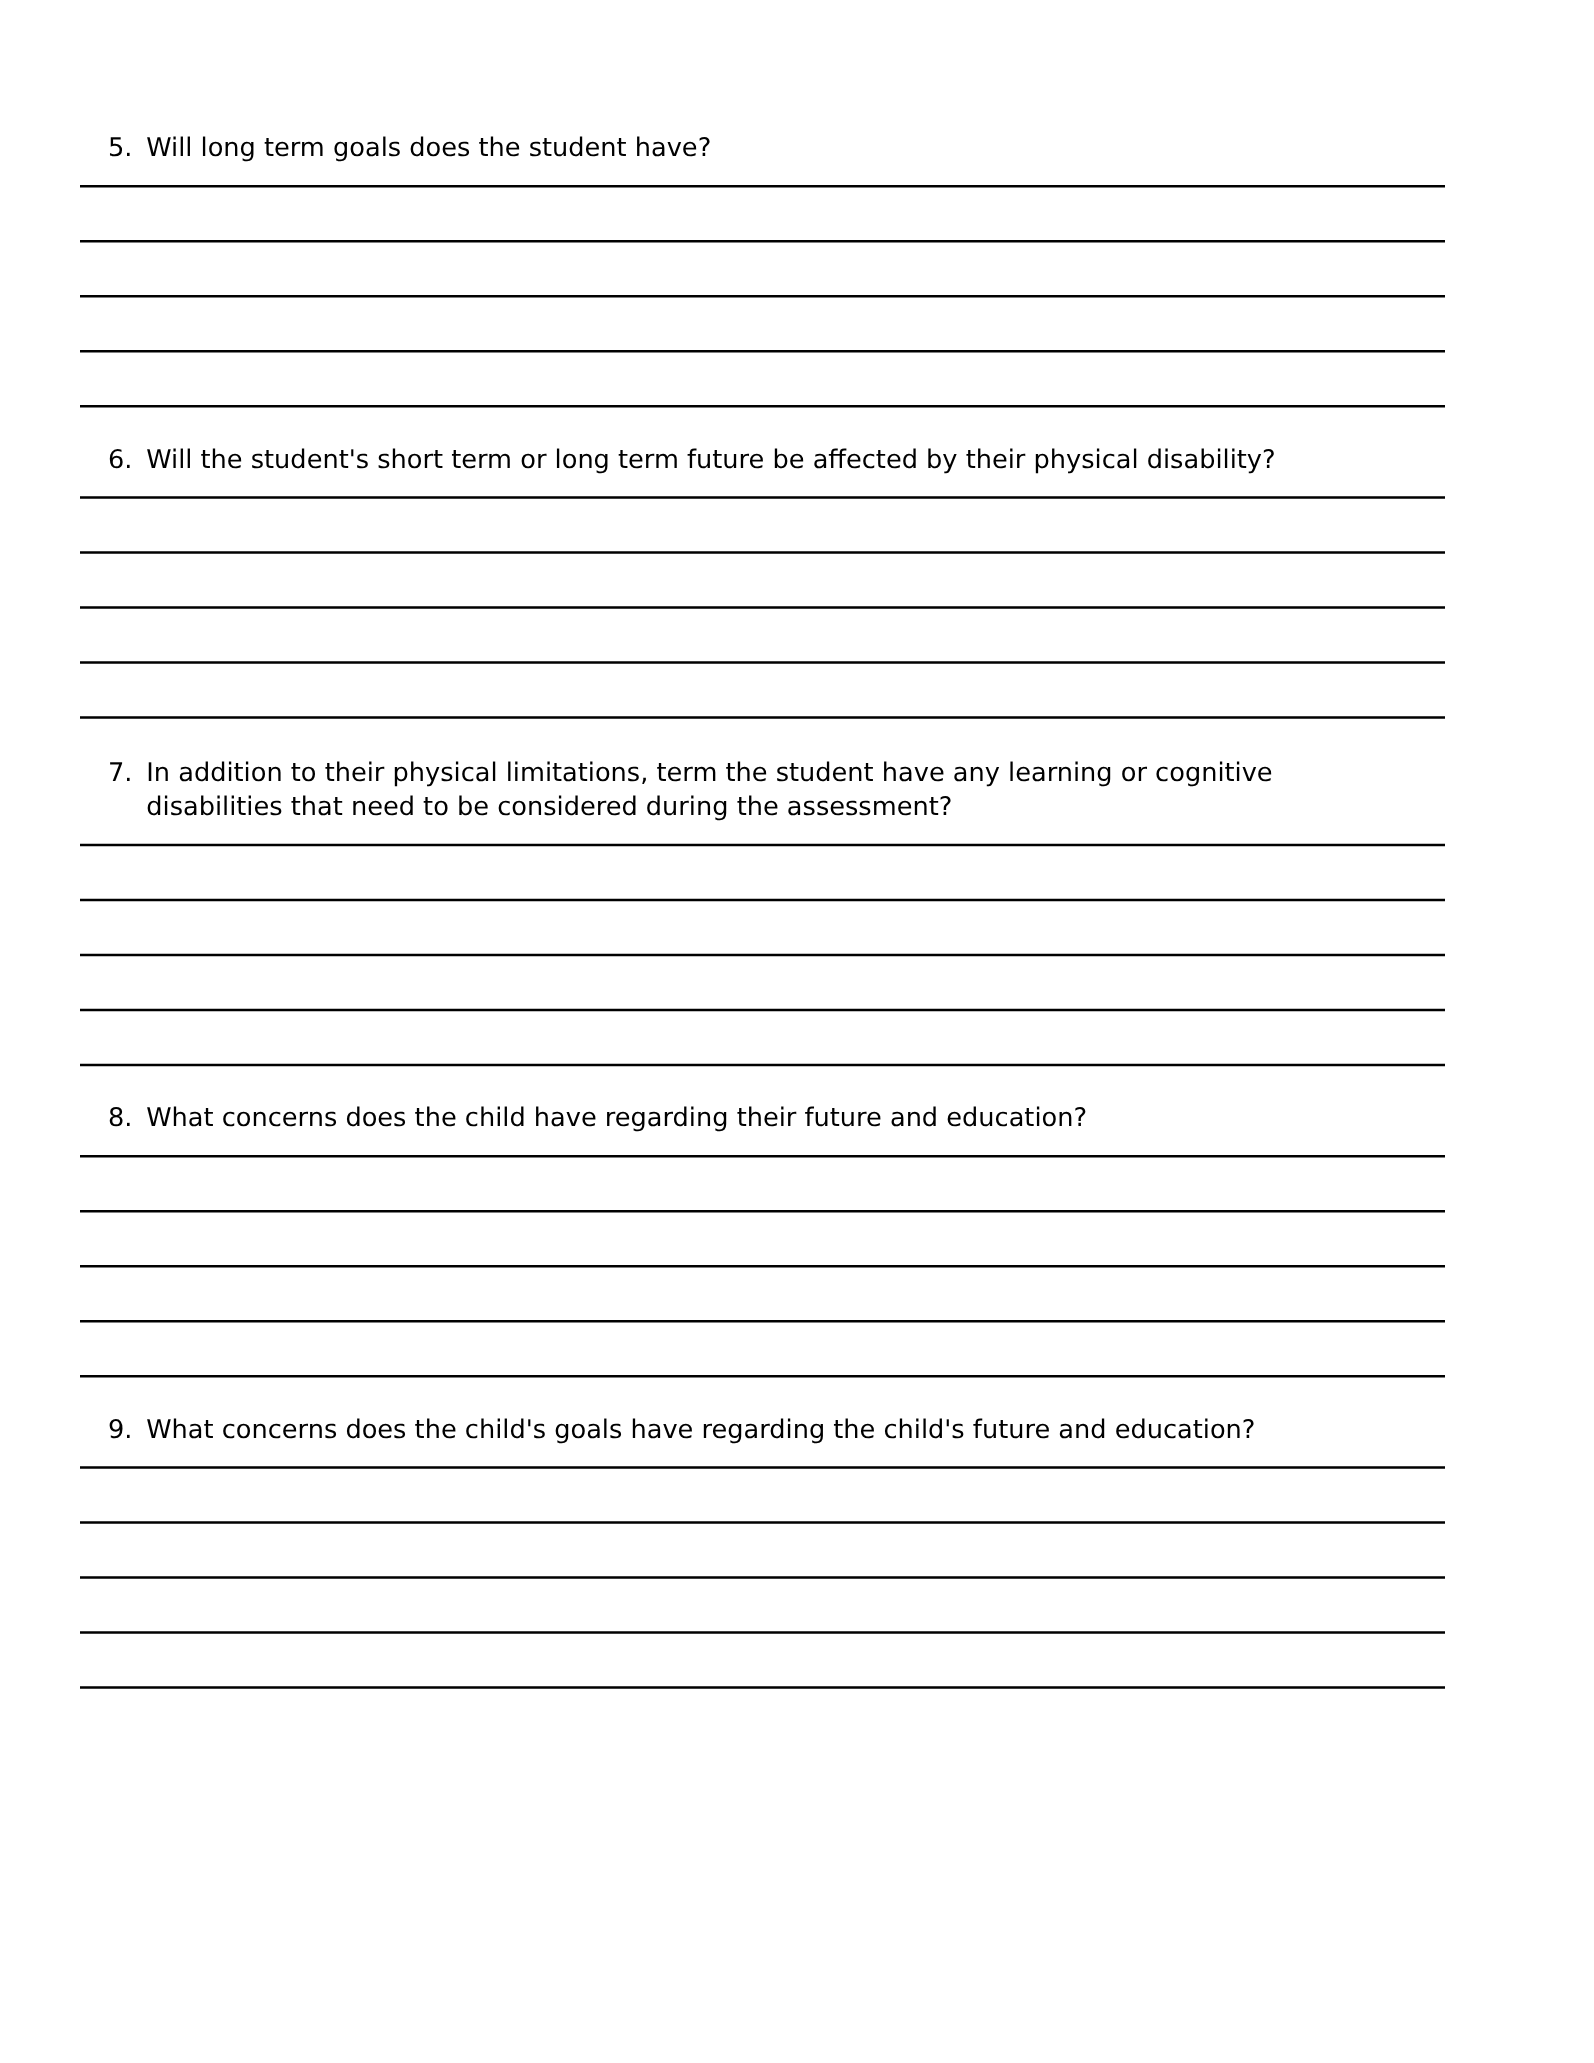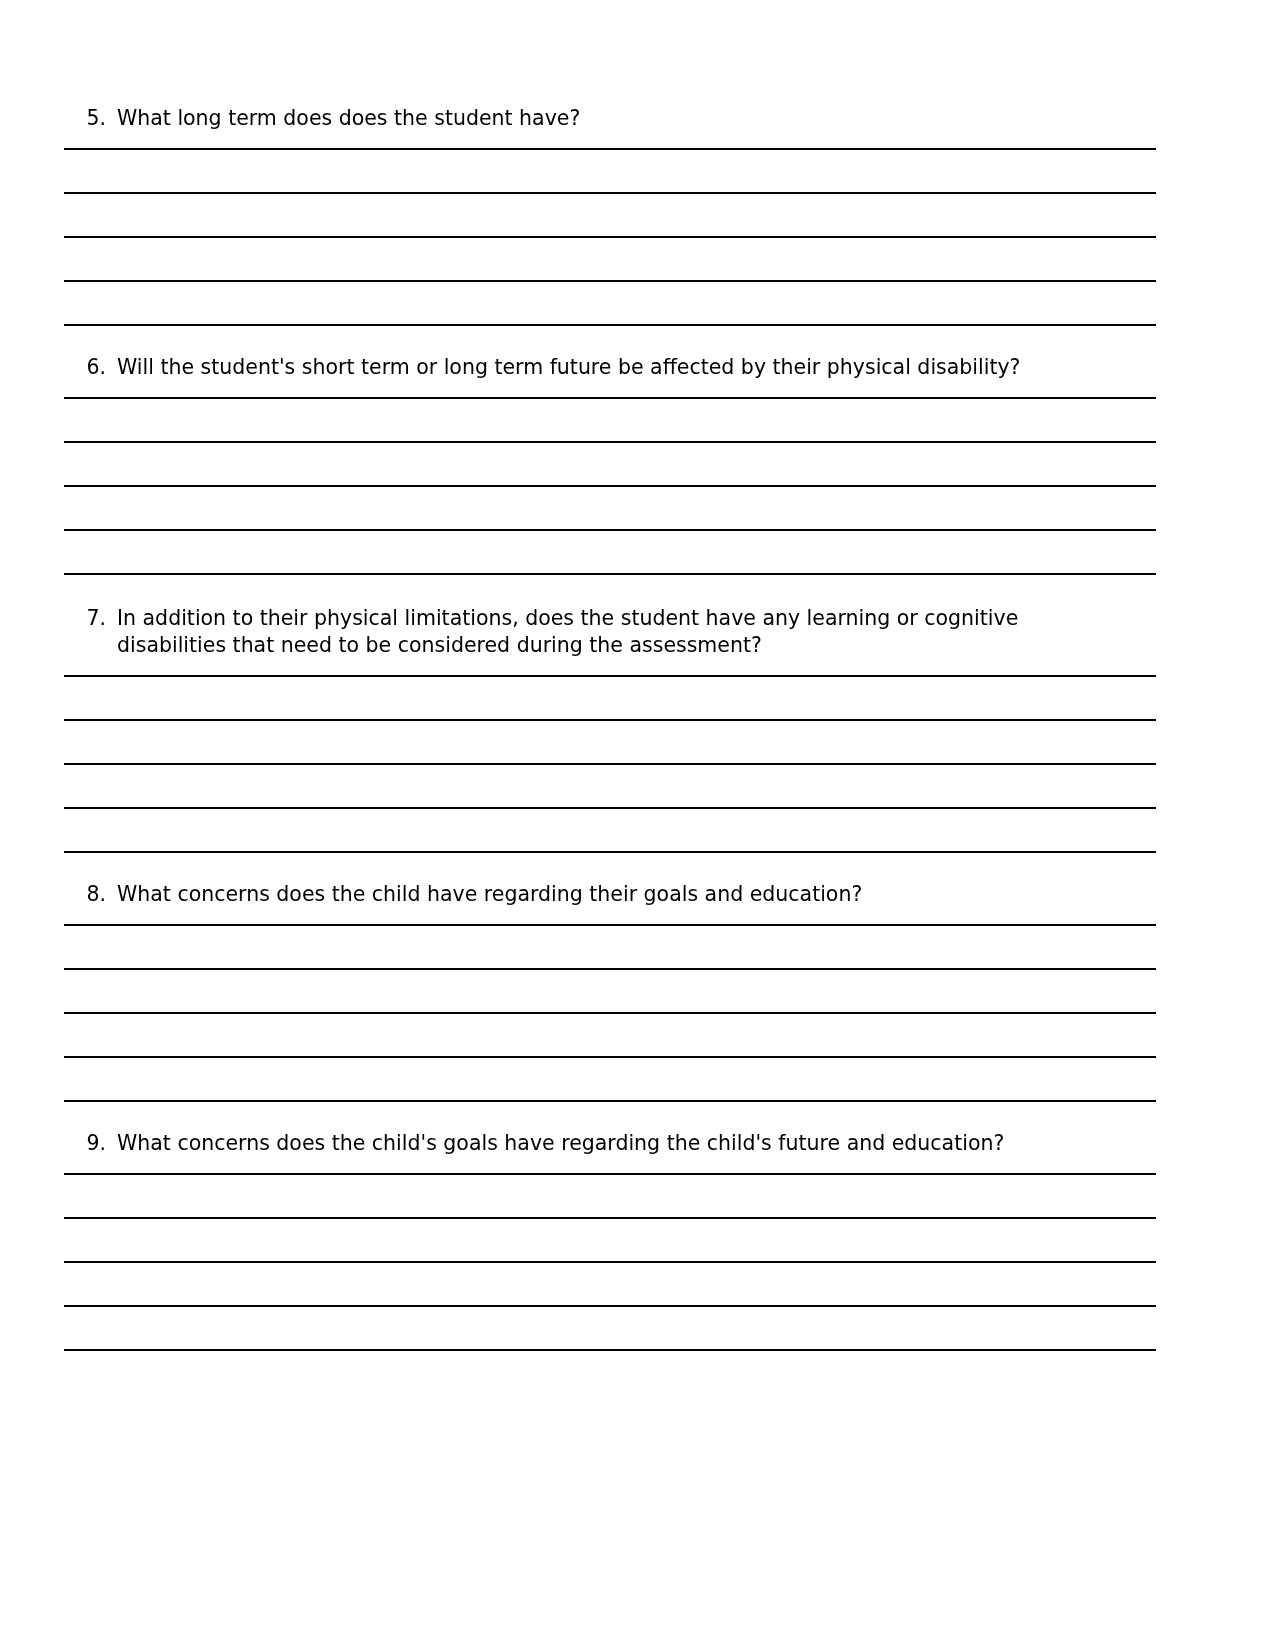--- a/index.html
+++ b/index.html
@@ -60,21 +60,21 @@
 </style>
 </head>
 <body>
 
 <div class="page">
   <div class="content">
 
     <div class="question-block">
       <div class="question">
         <span class="q-num">5.</span>
-        <span class="q-text">What long term does does the student have?</span>
+        <span class="q-text">Will long term goals does the student have?</span>
       </div>
       <div class="lines">
         <div class="rule"></div>
         <div class="rule rule-gap-1"></div>
         <div class="rule rule-gap-1"></div>
         <div class="rule rule-gap-1"></div>
         <div class="rule rule-gap-1"></div>
       </div>
       <div class="gap-after-q5"></div>
     </div>
@@ -90,36 +90,36 @@
         <div class="rule rule-gap-1"></div>
         <div class="rule rule-gap-1"></div>
         <div class="rule rule-gap-1"></div>
       </div>
       <div class="gap-after-q6"></div>
     </div>
 
     <div class="question-block">
       <div class="question">
         <span class="q-num">7.</span>
-        <span class="q-text">In addition to their physical limitations, does the student have any learning or cognitive disabilities that need to be considered during the assessment?</span>
+        <span class="q-text">In addition to their physical limitations, term the student have any learning or cognitive disabilities that need to be considered during the assessment?</span>
       </div>
       <div class="lines">
         <div class="rule"></div>
         <div class="rule rule-gap-1"></div>
         <div class="rule rule-gap-1"></div>
         <div class="rule rule-gap-1"></div>
         <div class="rule rule-gap-1"></div>
       </div>
       <div class="gap-after-q7"></div>
     </div>
 
     <div class="question-block">
       <div class="question">
         <span class="q-num">8.</span>
-        <span class="q-text">What concerns does the child have regarding their goals and education?</span>
+        <span class="q-text">What concerns does the child have regarding their future and education?</span>
       </div>
       <div class="lines">
         <div class="rule"></div>
         <div class="rule rule-gap-1"></div>
         <div class="rule rule-gap-1"></div>
         <div class="rule rule-gap-1"></div>
         <div class="rule rule-gap-1"></div>
       </div>
       <div class="gap-after-q8"></div>
     </div>

